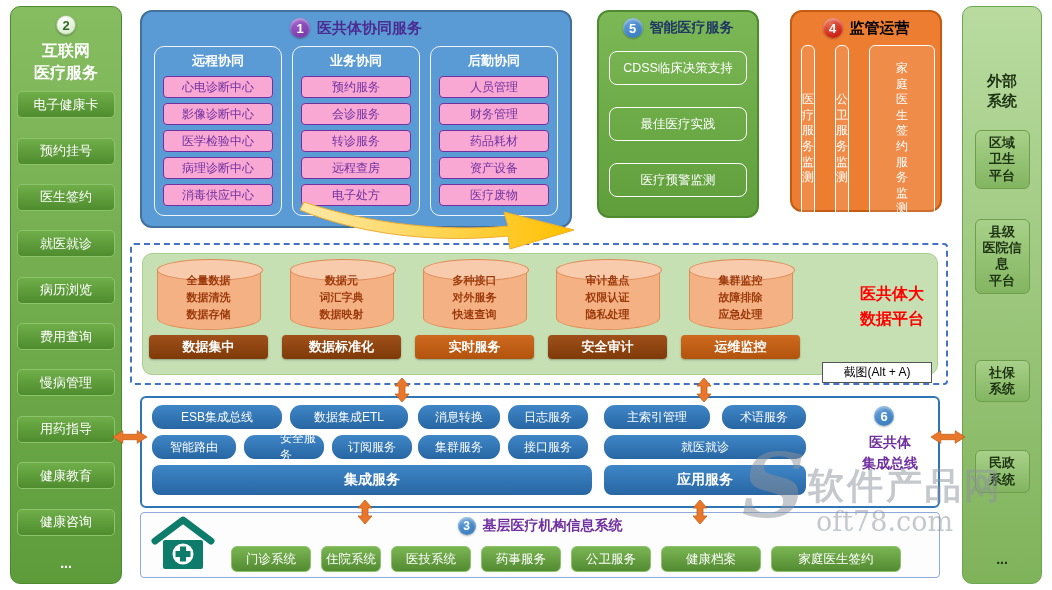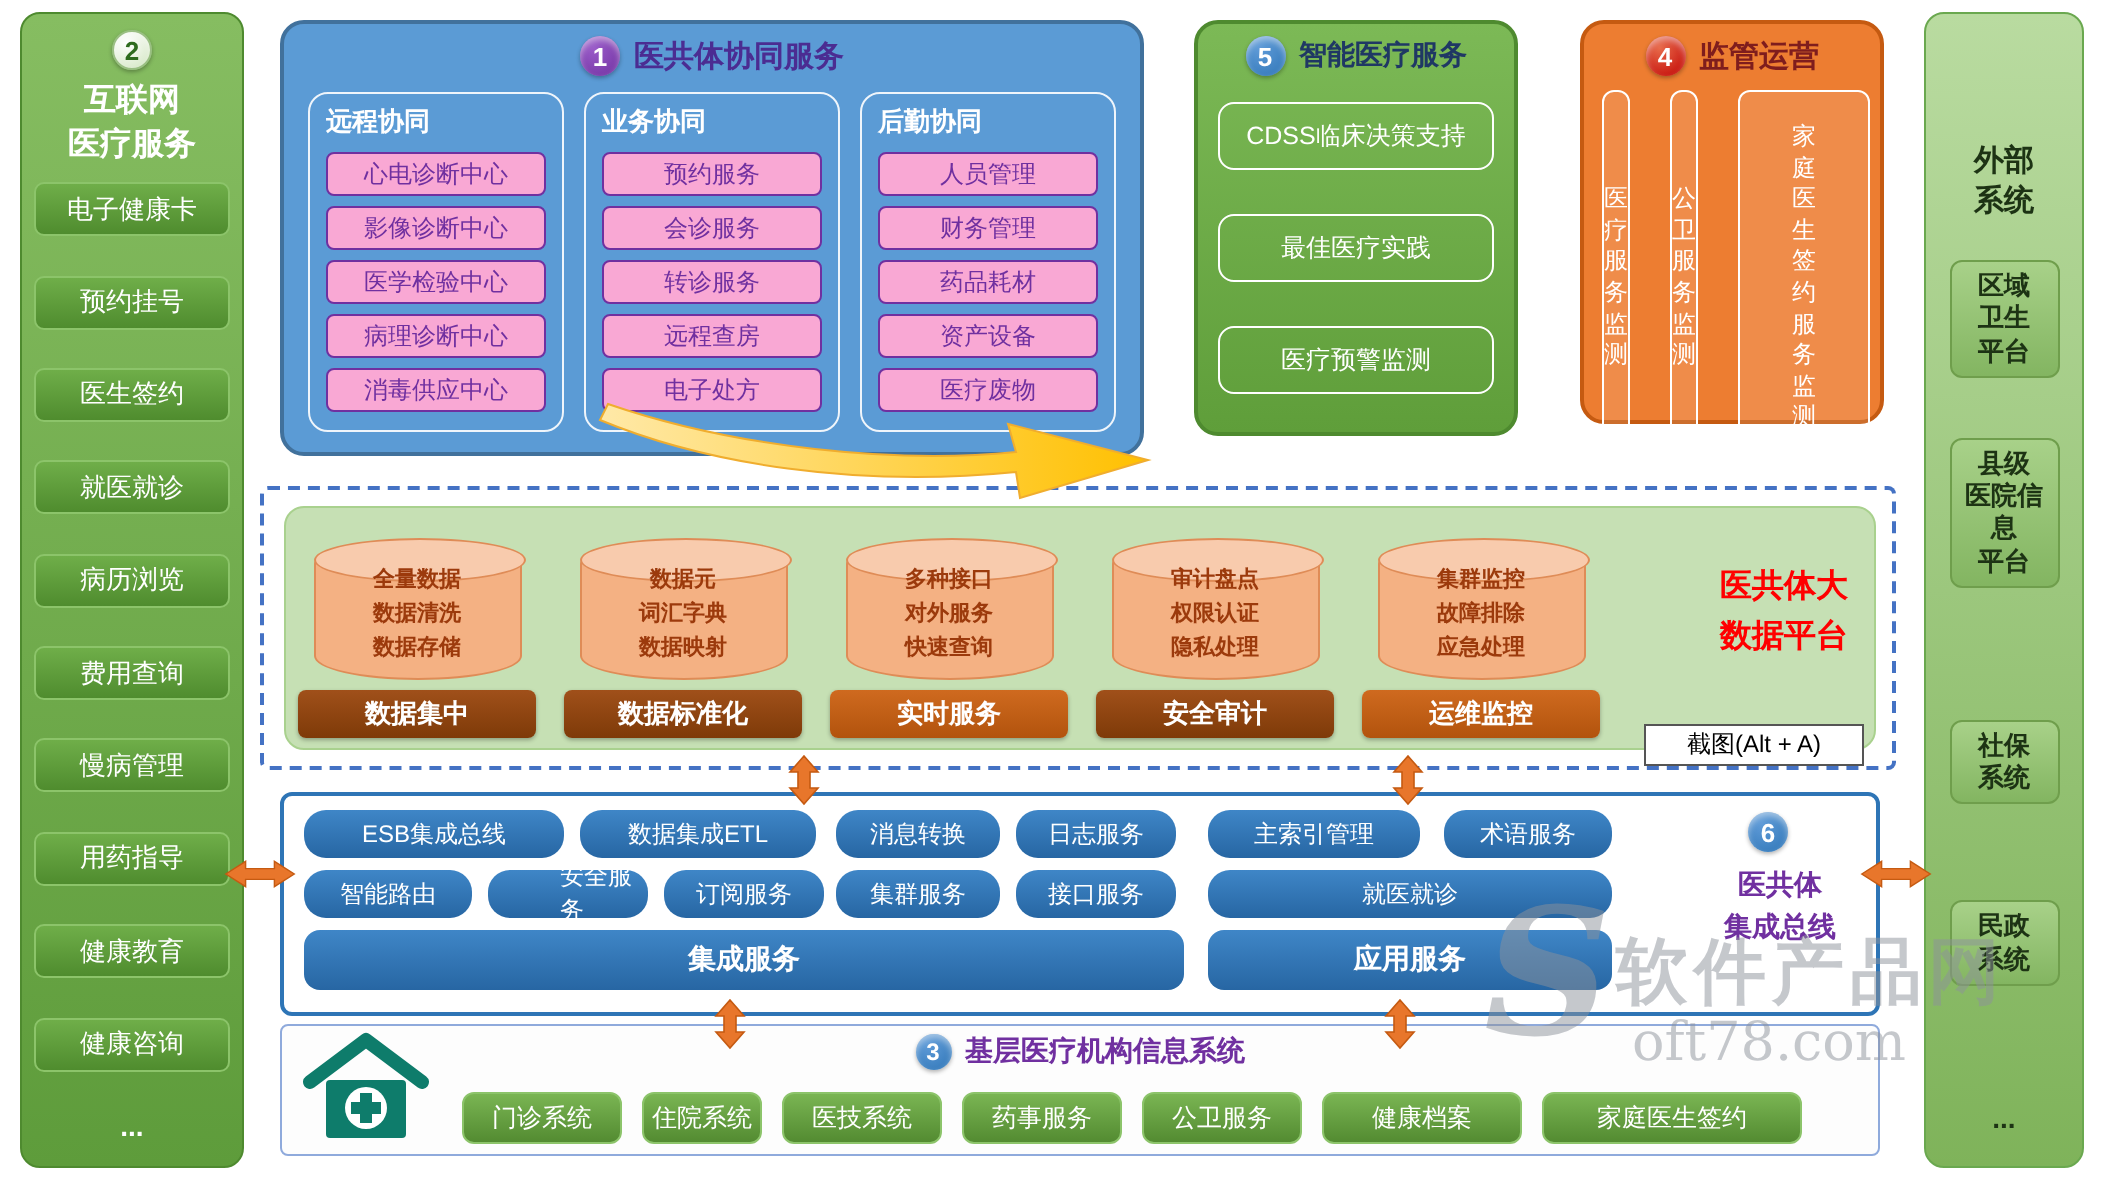--- a/index.html
+++ b/index.html
@@ -23,58 +23,58 @@
              color:#fff; font-size:13px; display:flex; align-items:center; justify-content:center; }
   .ls-more { color:#fff; font-weight:bold; text-align:center; font-size:14px; }
 
   
   .collab { position:absolute; left:140px; top:10px; width:432px; height:218px; background:#5b9bd5;
             border:2px solid #41719c; border-radius:12px; }
   .box-title { display:flex; align-items:center; justify-content:center; gap:7px; padding-top:6px; }
   .collab .t { color:#4b2c92; font-weight:bold; font-size:15px; }
   .collab-cols { position:absolute; left:12px; right:12px; top:34px; bottom:10px; display:flex; gap:10px; }
   .collab-col { flex:1; border:1px solid rgba(255,255,255,.9); border-radius:10px; padding:2px 8px 8px; display:flex; flex-direction:column; }
-  .col-head { color:#fff; font-weight:bold; font-size:13px; margin:3px 0 6px; }
+  .col-head { color:#fff; font-weight:bold; font-size:13px; text-align:center; margin:3px 0 6px; }
   .col-items { display:flex; flex-direction:column; gap:5px; }
   .p-item { height:22px; background:#f9a8d4; border:1px solid #7030a0; border-radius:4px; color:#7030a0;
             font-size:12px; display:flex; align-items:center; justify-content:center; }
 
   
   .smart { position:absolute; left:597px; top:10px; width:162px; height:208px; border-radius:12px;
            background:linear-gradient(180deg,#7cb956,#5f9e3a); border:2px solid #4e8a2f; }
   .smart .t { color:#1f3864; font-weight:bold; font-size:14px; }
   .smart-items { display:flex; flex-direction:column; gap:22px; padding:13px 10px 0; }
   .smart-item { height:34px; border:1.5px solid #fff; border-radius:8px; color:#fff; font-size:12.5px;
                 display:flex; align-items:center; justify-content:center; }
 
   
   .reg { position:absolute; left:790px; top:10px; width:152px; height:202px; border-radius:12px;
          background:#ed7d31; border:2px solid #c55a11; }
-  .reg .t { color:#7f1d1d; font-weight:bold; font-size:15px; }
+  .reg .t { color:#000000; font-weight:bold; font-size:15px; }
   .reg-items { display:flex; flex-direction:row; gap:20px; padding:7px 9px 0; }
   .reg-item { min-height:22px; background:rgba(255,255,255,.12); border:1.5px solid #fff; border-radius:6px; color:#fff;
               font-size:12px; display:flex; align-items:center; justify-content:center; text-align:center; line-height:1.3; }
   .reg-item.two-line { padding:15px 26px; }
 
   
   .right-sidebar { position:absolute; left:962px; top:6px; width:80px; height:578px; border-radius:10px;
                    background:linear-gradient(180deg,#b9dba0,#7fb35a); border:1px solid #6aa84f;
                    display:flex; flex-direction:column; align-items:center; padding:8px 6px; }
   .rs-title { color:#1d3314; font-weight:bold; font-size:15px; text-align:center; line-height:1.3; margin-top:56px; }
   .rs-item { width:55px; background:linear-gradient(180deg,#a8d189,#83b561); border:1px solid #6f9e4c; border-radius:6px;
              color:#1d3314; font-weight:bold; font-size:13px; text-align:center; line-height:1.25; padding:4px 2px; }
   .rs-more { color:#1d3314; font-weight:bold; font-size:14px; margin-top:58px; }
 
   
   .bd-outer { position:absolute; left:130px; top:243px; width:818px; height:142px; border:2px dashed #4472c4; border-radius:4px; }
   .bd-panel { position:absolute; left:10px; top:8px; width:796px; height:122px; background:#c6e0b4;
               border:1px solid #a9d18e; border-radius:10px; }
   .bd-title { position:absolute; left:706px; top:28px; width:86px; color:#ff0000; font-weight:bold; font-size:16px;
               text-align:center; line-height:1.55; }
-  .bd-mods { position:absolute; left:6px; top:16px; display:flex; gap:14px;align-items:center; }
+  .bd-mods { position:absolute; left:6px; top:6px; display:flex; gap:14px;align-items:center; }
   .bd-mod { width:119px; display:flex; flex-direction:column; align-items:center; }
   .cyl { position:relative; width:104px; height:70px; background:#f4b183; border:1px solid #df8c57; border-radius:52px / 12px; }
   .cyl::before { content:""; position:absolute; top:-2px; left:-1px; width:104px; height:20px;
                  background:#f8cbad; border:1px solid #df8c57; border-radius:50%; }
   .cyl-text { position:absolute; top:11px; left:0; width:100%; text-align:center; font-size:11px; line-height:1.55;
               color:#9c3a0c; font-weight:600; z-index:1; }
   .bd-label { margin-top:5px; width:119px; height:24px; border-radius:4px; display:flex; align-items:center; justify-content:center;
               color:#fff; font-weight:bold; font-size:13px; box-shadow:0 1px 2px rgba(0,0,0,.3); }
   .lab-a { background:linear-gradient(180deg,#a0501a,#7e3a08); }
   .lab-b { background:linear-gradient(180deg,#cf6a1f,#b2530d); }

